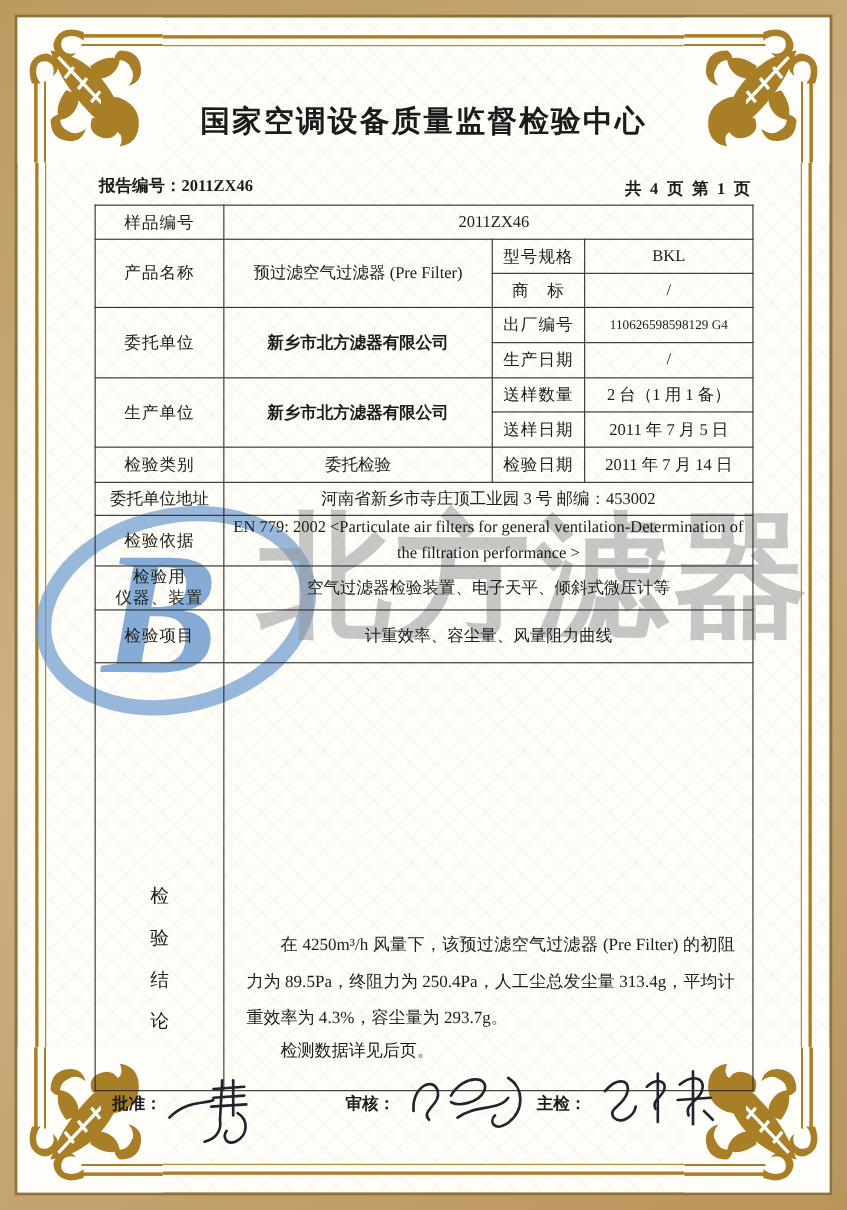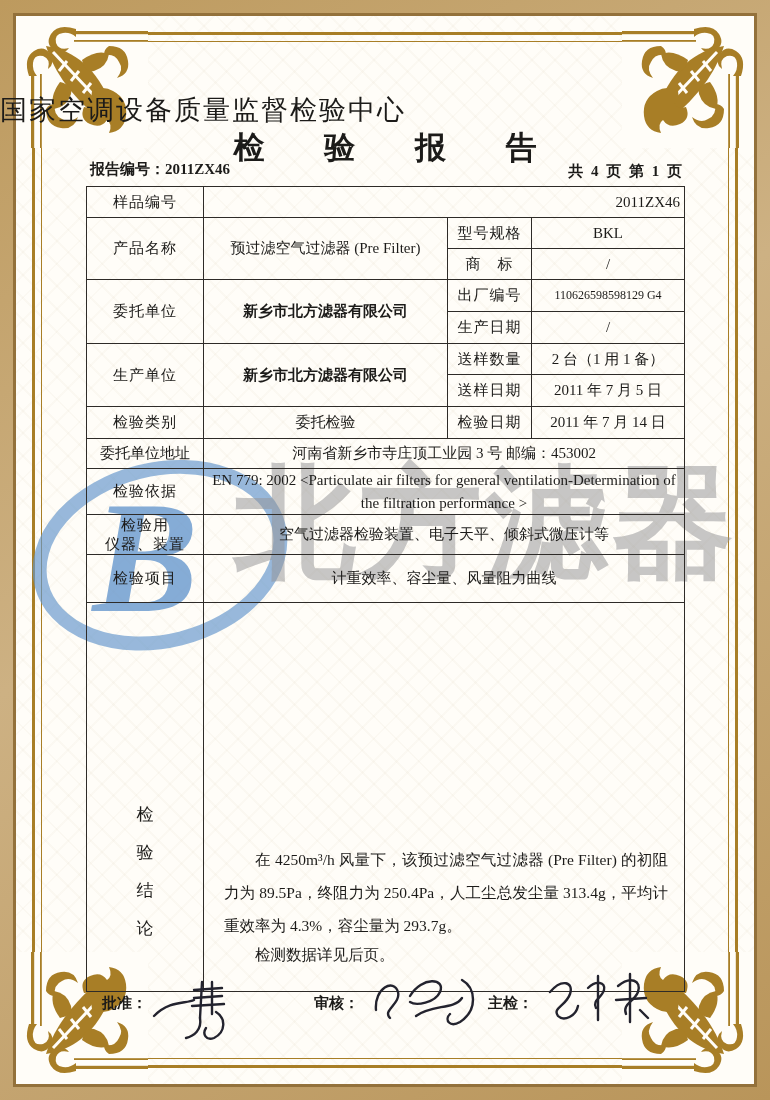--- a/index.html
+++ b/index.html
@@ -19,31 +19,31 @@
   .corner.br{right:16px;bottom:16px;transform:scale(-1,-1);}
 
   
   .wm-logo{position:absolute;left:26px;top:448px;width:268px;height:205px;opacity:.78;z-index:1;}
   .wm-cn{position:absolute;left:234px;top:462px;width:560px;font-family:"DejaVu Sans","Liberation Sans",sans-serif;
          font-size:122px;font-weight:bold;letter-spacing:4px;color:rgba(148,148,150,0.52);white-space:nowrap;z-index:1;line-height:1;}
   .wm-en{position:absolute;left:256px;top:594px;font-family:"Liberation Sans","DejaVu Sans",sans-serif;
          font-size:27px;font-weight:bold;letter-spacing:1px;color:rgba(150,150,152,0.75);white-space:nowrap;z-index:1;}
 
   
-  .org-name{position:absolute;top:92px;left:0;width:100%;text-align:left;font-size:27px;font-weight:normal;letter-spacing:2px;z-index:2;}
+  .org-name{position:absolute;top:92px;left:0;width:100%;text-align:center;font-size:27px;font-weight:bold;letter-spacing:2px;z-index:2;}
   .report-title{position:absolute;top:127px;left:0;width:100%;text-align:center;font-size:31px;font-weight:bold;letter-spacing:26px;text-indent:26px;z-index:2;}
   .meta-row{position:absolute;top:160px;left:88px;width:596px;font-size:15px;font-weight:bold;z-index:2;}
   .report-no{position:absolute;left:2px;top:0;}
   .page-info{position:absolute;right:0px;top:2px;letter-spacing:2px;}
 
   
   .report-table{position:absolute;left:86px;top:186px;border-collapse:collapse;table-layout:fixed;width:598px;z-index:2;background:transparent;}
   .report-table td{border:1.8px solid #2e2b28;padding:0 4px;text-align:center;vertical-align:middle;font-size:15px;overflow:hidden;}
   .report-table .lbl{font-weight:normal;letter-spacing:1px;}
-  td.left-val{text-align:right;padding-left:14px;}
+  td.left-val{text-align:center;padding-left:14px;}
   .latin{font-family:"Liberation Serif",serif;}
   .basis-cell{font-size:14.5px;line-height:1.5;padding:2px 10px;}
   .two-line{line-height:1.25;}
   .concl-label-cell{vertical-align:top;}
   .concl-chars{display:flex;flex-direction:column;align-items:center;padding-top:148px;gap:15px;font-size:17px;letter-spacing:0;}
   .concl-cell{position:relative;padding:0;vertical-align:top;}
   .concl-body{position:relative;width:100%;height:100%;}
   .para1{position:absolute;left:16px;right:12px;top:46px;text-align:justify;font-size:15.5px;line-height:33px;text-indent:2em;z-index:2;}
   .para2{position:absolute;left:16px;top:148px;font-size:15.5px;text-indent:2em;z-index:2;}
 
@@ -168,21 +168,20 @@
 
   <div class="wm-logo">
     <svg viewBox="0 0 250 200">
       <ellipse cx="125" cy="100" rx="114" ry="80" fill="none" stroke="#6496cd" stroke-width="13" transform="rotate(-14 125 100)" opacity="0.85"></ellipse>
       <text x="62" y="152" font-size="148" font-weight="bold" font-style="italic" fill="#6496cd" font-family="'Liberation Serif',serif">B</text>
     </svg>
   </div>
   <div class="wm-cn">北方滤器</div>
 
   <div class="org-name">国家空调设备质量监督检验中心</div>
-  <div class="report-title">检 验 报 告</div>
   <div class="meta-row">
     <span class="report-no">报告编号：2011ZX46</span>
     <span class="page-info">共 4 页 第 1 页</span>
   </div>
 
   <table class="report-table">
     <colgroup>
         <col style="width:117px">
         <col style="width:244px">
         <col style="width:84px">

